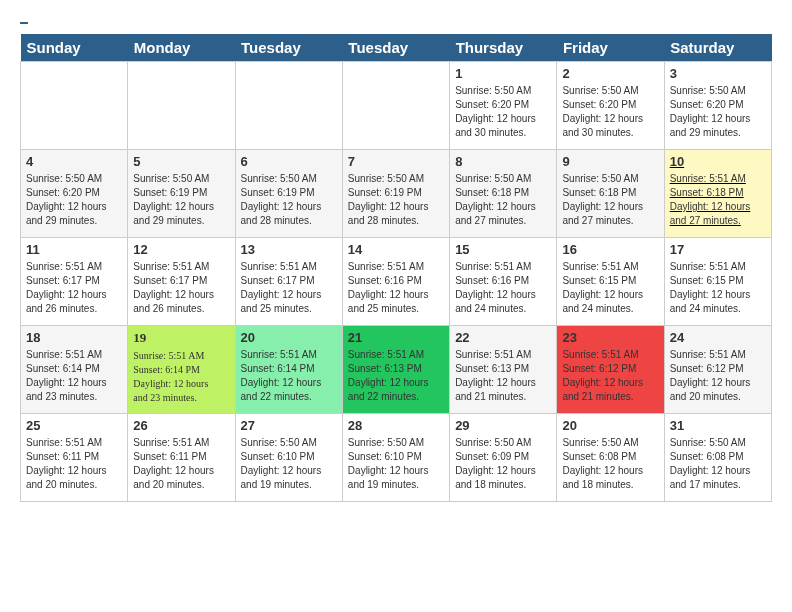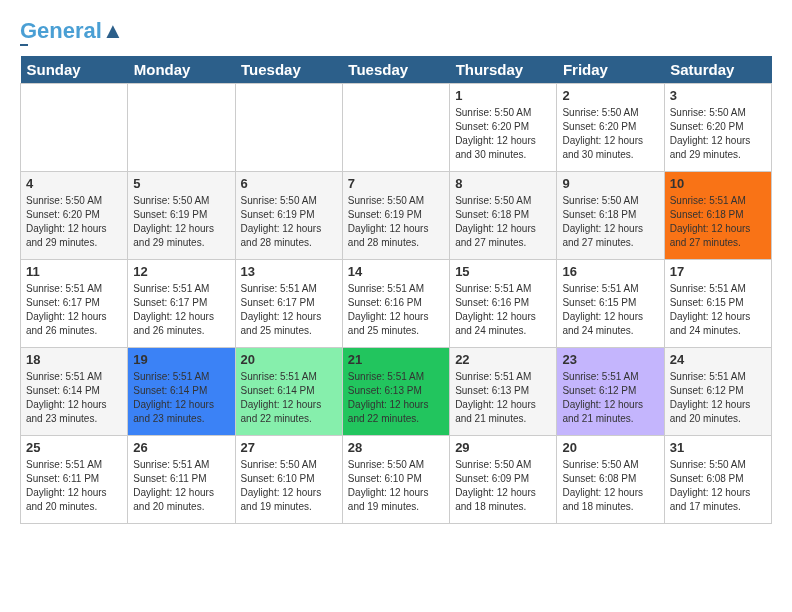--- a/index.html
+++ b/index.html
@@ -91,23 +91,20 @@
     }
     .empty-cell {
       background: #fff !important;
     }
   </style>
 </head>
 <body>
 
 <div class="header">
   <div class="logo">
-    <div class="logo-text">
-      <span>General</span>▲
-    </div>
     <div class="logo-blue"></div>
   </div>
   <div class="title-section">
     <div class="month-year"></div>
     <div class="location"></div>
   </div>
 </div>
 
 <table class="calendar">
   <thead>
@@ -159,21 +156,21 @@
           <div class="day-info">Sunrise: 5:50 AM<br>Sunset: 6:19 PM<br>Daylight: 12 hours<br>and 28 minutes.</div>
         </td>
         <td style="background: rgb(245, 245, 245);">
           <span class="day-number">8</span>
           <div class="day-info">Sunrise: 5:50 AM<br>Sunset: 6:18 PM<br>Daylight: 12 hours<br>and 27 minutes.</div>
         </td>
         <td style="background: rgb(245, 245, 245);">
           <span class="day-number">9</span>
           <div class="day-info">Sunrise: 5:50 AM<br>Sunset: 6:18 PM<br>Daylight: 12 hours<br>and 27 minutes.</div>
         </td>
-        <td style="background: #f97316;">
+        <td style="background: #fef9c3; text-decoration: underline;">
           <span class="day-number">10</span>
           <div class="day-info">Sunrise: 5:51 AM<br>Sunset: 6:18 PM<br>Daylight: 12 hours<br>and 27 minutes.</div>
         </td>
       </tr>
       <tr>
         <td>
           <span class="day-number">11</span>
           <div class="day-info">Sunrise: 5:51 AM<br>Sunset: 6:17 PM<br>Daylight: 12 hours<br>and 26 minutes.</div>
         </td>
         <td>
@@ -199,37 +196,37 @@
         <td>
           <span class="day-number">17</span>
           <div class="day-info">Sunrise: 5:51 AM<br>Sunset: 6:15 PM<br>Daylight: 12 hours<br>and 24 minutes.</div>
         </td>
       </tr>
       <tr>
         <td style="background: rgb(245, 245, 245);">
           <span class="day-number">18</span>
           <div class="day-info">Sunrise: 5:51 AM<br>Sunset: 6:14 PM<br>Daylight: 12 hours<br>and 23 minutes.</div>
         </td>
-        <td style="background: #3b82f6;">
+        <td style="background: #bef264; font-family: Liberation Serif, serif;">
           <span class="day-number">19</span>
           <div class="day-info">Sunrise: 5:51 AM<br>Sunset: 6:14 PM<br>Daylight: 12 hours<br>and 23 minutes.</div>
         </td>
         <td style="background: #86efac;">
           <span class="day-number">20</span>
           <div class="day-info">Sunrise: 5:51 AM<br>Sunset: 6:14 PM<br>Daylight: 12 hours<br>and 22 minutes.</div>
         </td>
         <td style="background: #22c55e;">
           <span class="day-number">21</span>
           <div class="day-info">Sunrise: 5:51 AM<br>Sunset: 6:13 PM<br>Daylight: 12 hours<br>and 22 minutes.</div>
         </td>
         <td style="background: rgb(245, 245, 245);">
           <span class="day-number">22</span>
           <div class="day-info">Sunrise: 5:51 AM<br>Sunset: 6:13 PM<br>Daylight: 12 hours<br>and 21 minutes.</div>
         </td>
-        <td style="background: #c4b5fd; margin-left: 16px;">
+        <td style="background: #ef4444; margin-left: 16px;">
           <span class="day-number">23</span>
           <div class="day-info">Sunrise: 5:51 AM<br>Sunset: 6:12 PM<br>Daylight: 12 hours<br>and 21 minutes.</div>
         </td>
         <td style="background: rgb(245, 245, 245);">
           <span class="day-number">24</span>
           <div class="day-info">Sunrise: 5:51 AM<br>Sunset: 6:12 PM<br>Daylight: 12 hours<br>and 20 minutes.</div>
         </td>
       </tr>
       <tr>
         <td>

